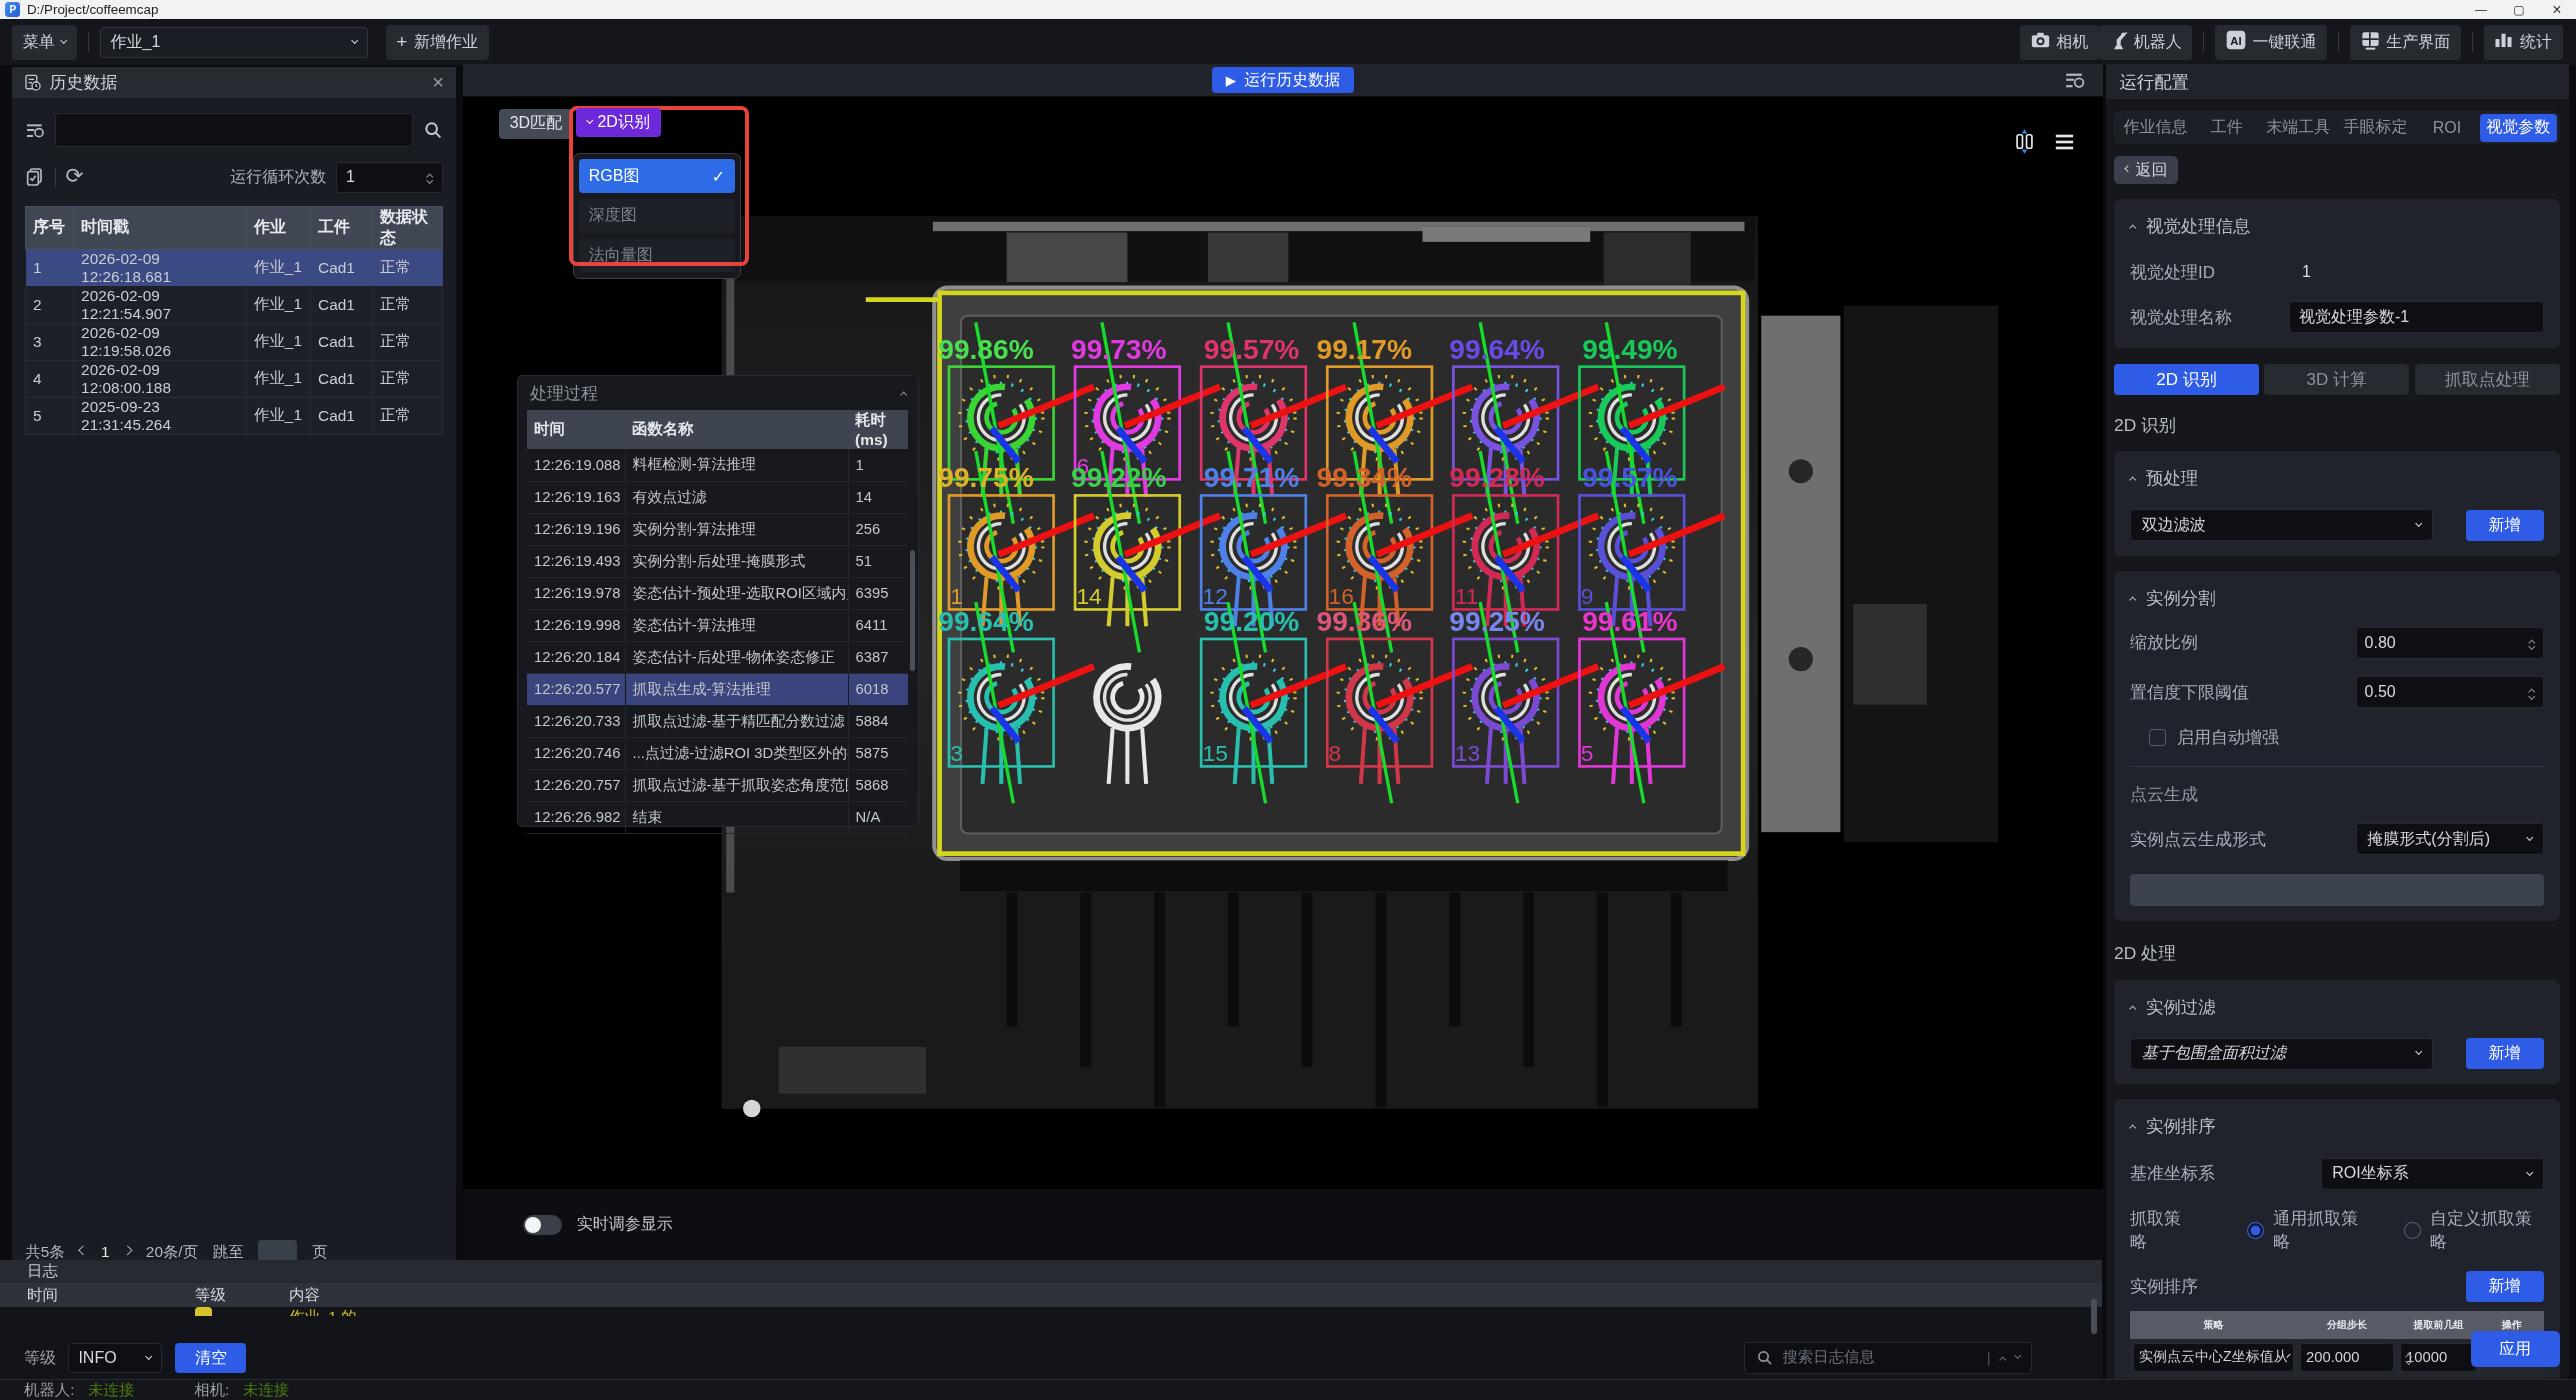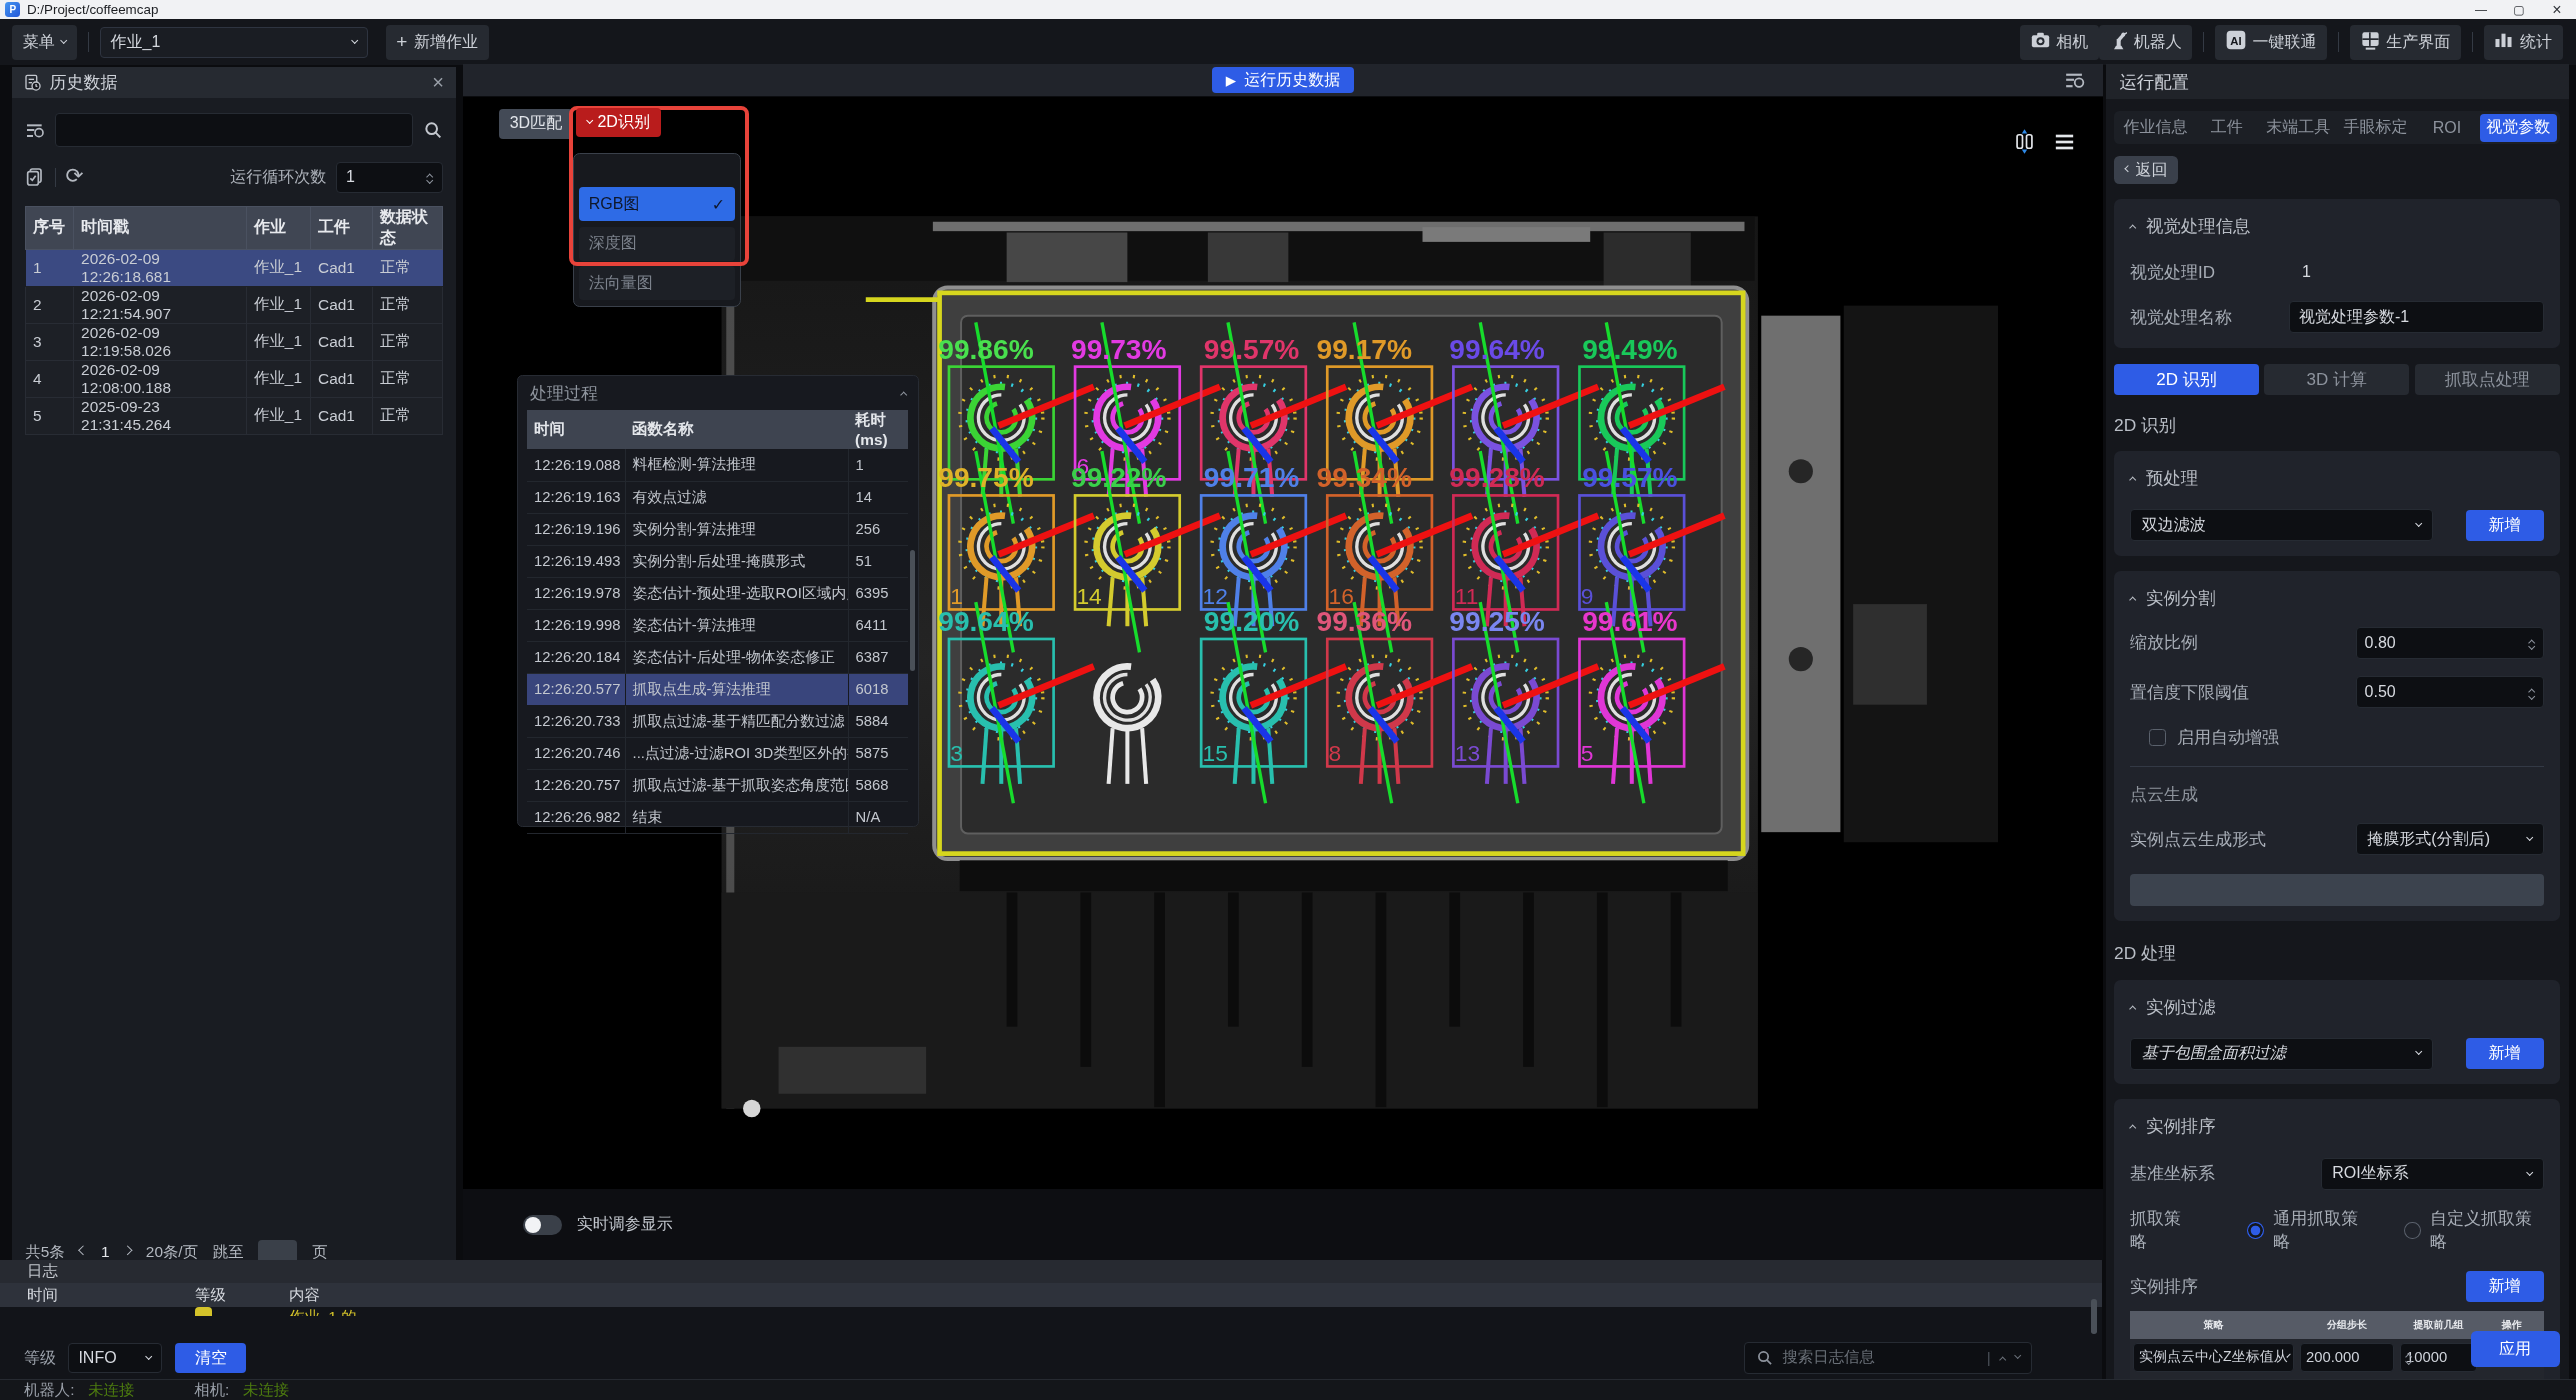--- a/index.html
+++ b/index.html
@@ -69,21 +69,21 @@
   .run-btn { height:25.5px; padding:0 13.4px; gap:8px; font-size:16px; }
   .viewport { left:463px; top:97px; width:1640px; height:1092px; background:#000; position:absolute; overflow:hidden; }
   .vtab { position:absolute; height:29.5px; display:flex; align-items:center; padding:0 10.7px; border-radius:4px;
           font-size:16px; gap:5.4px; }
   .scene { position:absolute; left:0; top:0; }
   .dropdown { position:absolute; left:110px; top:56px; width:168px; background:#17191e;
               border:0.7px solid #3a404a; border-radius:6.7px; padding:5.4px; z-index:6; }
   .dd-item { height:34px; border-radius:4px; display:flex; align-items:center; padding:0 9.4px;
              font-size:16px; color:#7c828c; background:#1d2026; margin-bottom:5.4px; justify-content:space-between; }
   .dd-item:last-child { margin-bottom:0; }
-  .dd-item.sel { background:#2e6be6; color:#0f172a;margin-top:28px; }
+  .dd-item.sel { background:#2e6be6; color:#ffffff; }
   .annotation { position:absolute; left:106px; top:9.4px; width:180px; height:160px;
                 border:4px solid #e8433a; border-radius:8px; z-index:7; }
   .vp-icons { position:absolute; right:27px; top:31px; display:flex; gap:17.4px; align-items:center; z-index:5; }
 
   
   .proc { position:absolute; left:54px; top:278px; width:402px; height:452px; background:#17191f;
           border:0.7px solid #272b33; border-radius:5.4px; z-index:5; }
   .proc-title { height:34px; display:flex; align-items:center; justify-content:space-between;
                 padding:0 12px; color:#8f959e; font-size:17px; }
   .proc table { border-collapse:collapse; width:381px; margin-left:9.4px; table-layout:fixed; }
@@ -668,21 +668,21 @@
           <line x1="2428" y1="1051" x2="2570" y2="993" stroke="#ee1111" stroke-width="10"></line>
           <line x1="2418" y1="1055" x2="2458" y2="1105" stroke="#1a35e8" stroke-width="10"></line>
           <text x="2358" y="940" fill="#e836cc" font-size="42" font-weight="600">99.61%</text>
           <text x="2356" y="1134" fill="#e036d6" font-size="34">5</text>
         </g>
       </svg>
 
     <div class="vtab" style="left:36px;top:12px;background:#434a56;color:#e2e5ea;">
       <span>3D匹配</span>
     </div>
-    <div class="vtab" style="left:113px;top:10.7px;background:#b91c1c;color:#fff;z-index:8;text-align:right;">
+    <div class="vtab" style="left:113px;top:10.7px;background:#6d28d9;color:#fff;z-index:8;text-align:right;">
       <span class="chv sm"></span>
       <span>2D识别</span>
     </div>
     <div class="dropdown" id="view-dropdown">
         <div class="dd-item sel">
           <span>RGB图</span>
           <span>✓</span>
         </div>
         <div class="dd-item">
           <span>深度图</span>

